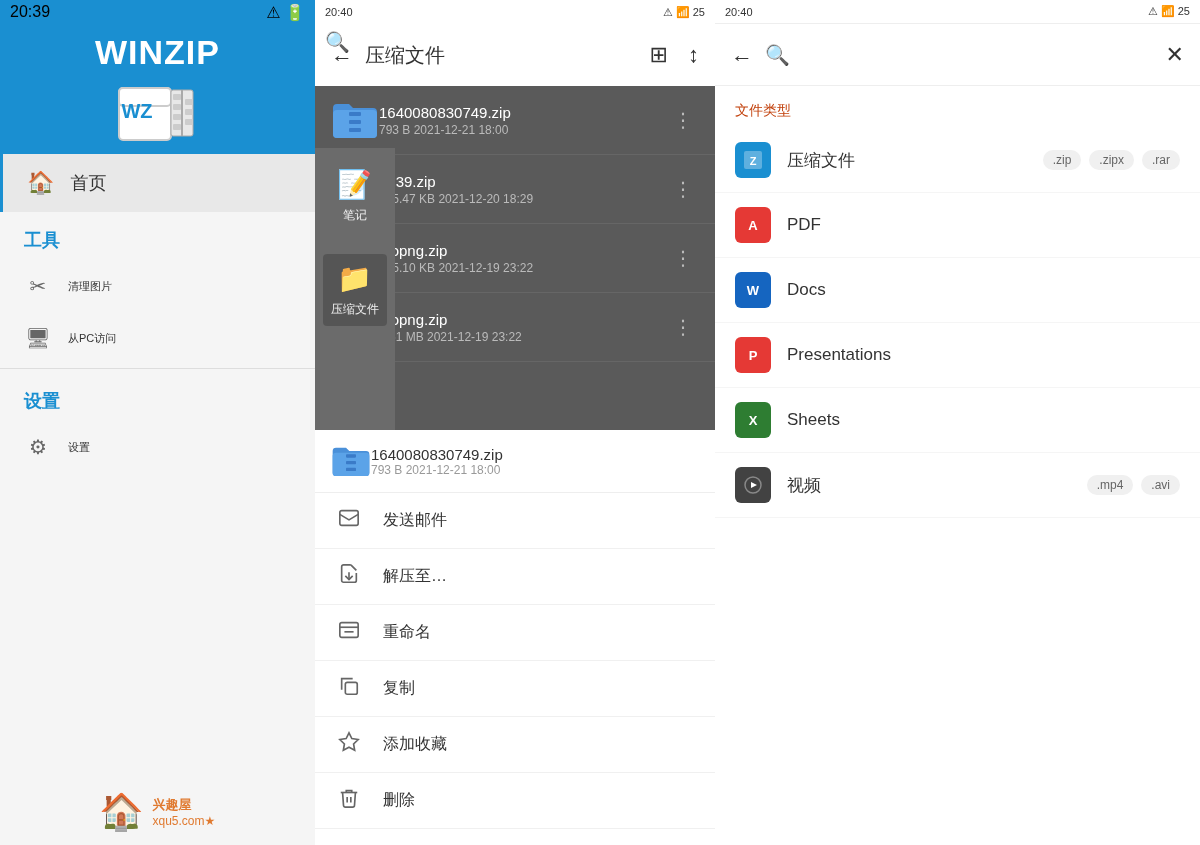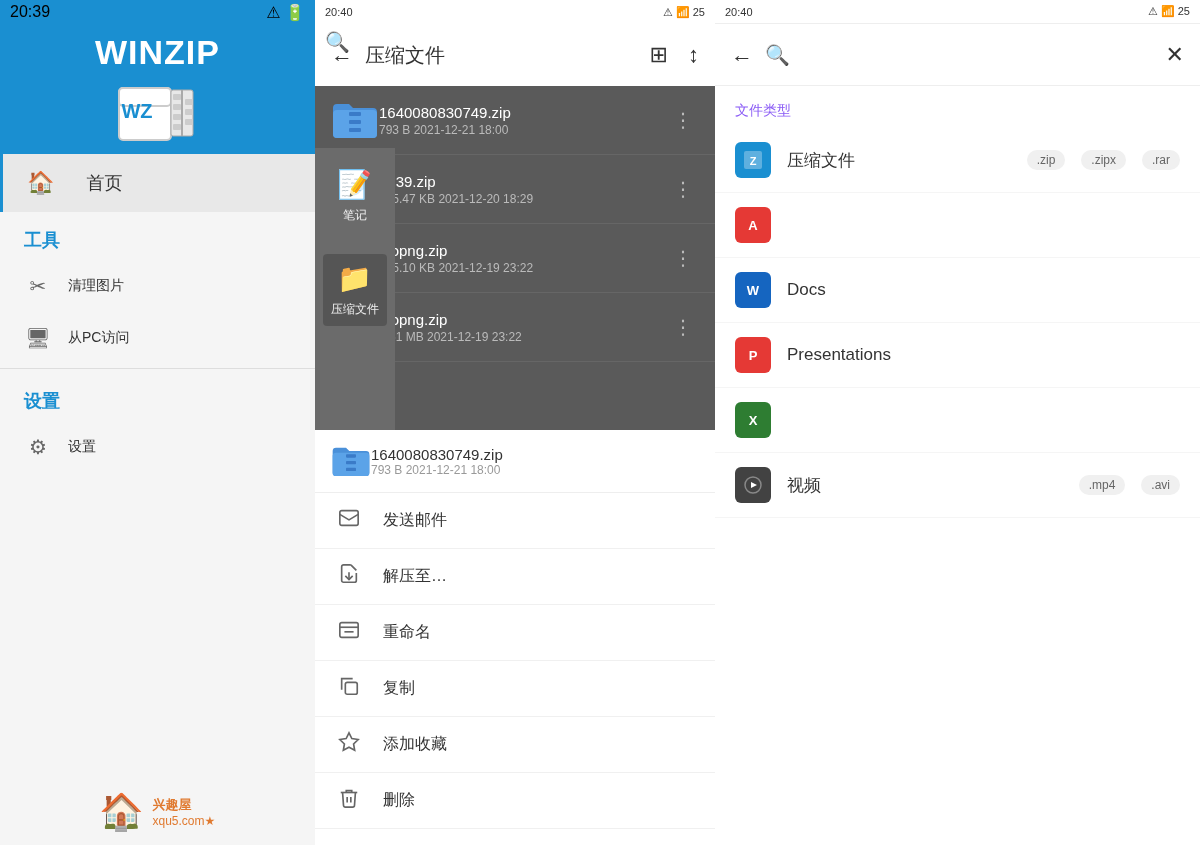--- a/index.html
+++ b/index.html
@@ -49,21 +49,20 @@
     .nav-home-icon {
       color: #1a8fd1;
       font-size: 22px;
       margin-right: 16px;
     }
 
     .nav-home-label {
       font-size: 18px;
       color: #333;
       font-weight: 500;
-      margin-left: 16px;
     }
 
     .nav-section-title {
       padding: 16px 24px 8px 24px;
       font-size: 18px;
       color: #1a8fd1;
       font-weight: 600;
     }
 
     .nav-item {
@@ -75,21 +74,21 @@
 
     .nav-item-icon {
       color: #666;
       font-size: 20px;
       margin-right: 16px;
       width: 28px;
       text-align: center;
     }
 
     .nav-item-label {
-      font-size: 14px;
+      font-size: 11px;
       color: #333;
     }
 
     .nav-divider {
       height: 1px;
       background: #ddd;
       margin: 4px 0;
     }
 
     .watermark {
@@ -310,21 +309,21 @@
 
     .search-close-btn {
       font-size: 22px;
       color: #333;
       cursor: pointer;
     }
 
     .search-section-title {
       padding: 16px 20px 8px 20px;
       font-size: 14px;
-      color: #8b5cf6;
+      color: #c2410c;
     }
 
     .file-type-item {
       display: flex;
       align-items: center;
       padding: 14px 20px;
       border-bottom: 1px solid #f5f5f5;
       cursor: pointer;
     }
 
@@ -343,21 +342,21 @@
     }
 
     .file-type-name {
       flex: 1;
       font-size: 17px;
       color: #333;
     }
 
     .file-type-tags {
       display: flex;
-      gap: 16px;
+      gap: 8px;
     }
 
     .file-type-tag {
       background: #f0f0f0;
       border-radius: 12px;
       padding: 3px 10px;
       font-size: 12px;
       color: #666;
     }
 
@@ -699,20 +698,21 @@
       <span class="file-type-tag">.rar</span>
     </div>
   </div>
 
   <div class="file-type-item">
     <div class="file-type-icon" style="background:#e53935;">
       <svg width="20" height="20" viewBox="0 0 20 20">
         <text x="10" y="15" text-anchor="middle" font-size="13" font-weight="900" fill="white">A</text>
       </svg>
     </div>
+    <span class="file-type-name">PDF</span>
     <div class="file-type-tags"></div>
   </div>
 
   <div class="file-type-item">
     <div class="file-type-icon" style="background:#1565c0;">
       <svg width="20" height="20" viewBox="0 0 20 20">
         <text x="10" y="15" text-anchor="middle" font-size="13" font-weight="900" fill="white">W</text>
       </svg>
     </div>
     <span class="file-type-name">Docs</span>
@@ -728,20 +728,21 @@
     <span class="file-type-name">Presentations</span>
     <div class="file-type-tags"></div>
   </div>
 
   <div class="file-type-item">
     <div class="file-type-icon" style="background:#2e7d32;">
       <svg width="20" height="20" viewBox="0 0 20 20">
         <text x="10" y="15" text-anchor="middle" font-size="13" font-weight="900" fill="white">X</text>
       </svg>
     </div>
+    <span class="file-type-name">Sheets</span>
     <div class="file-type-tags"></div>
   </div>
 
   <div class="file-type-item">
     <div class="file-type-icon" style="background:#424242;">
       <svg width="20" height="20" viewBox="0 0 20 20">
         <circle cx="10" cy="10" r="8" fill="#424242"></circle>
         <circle cx="10" cy="10" r="8" fill="none" stroke="#888" stroke-width="1.5"></circle>
         <polygon points="8,7 14,10 8,13" fill="white"></polygon>
       </svg>

